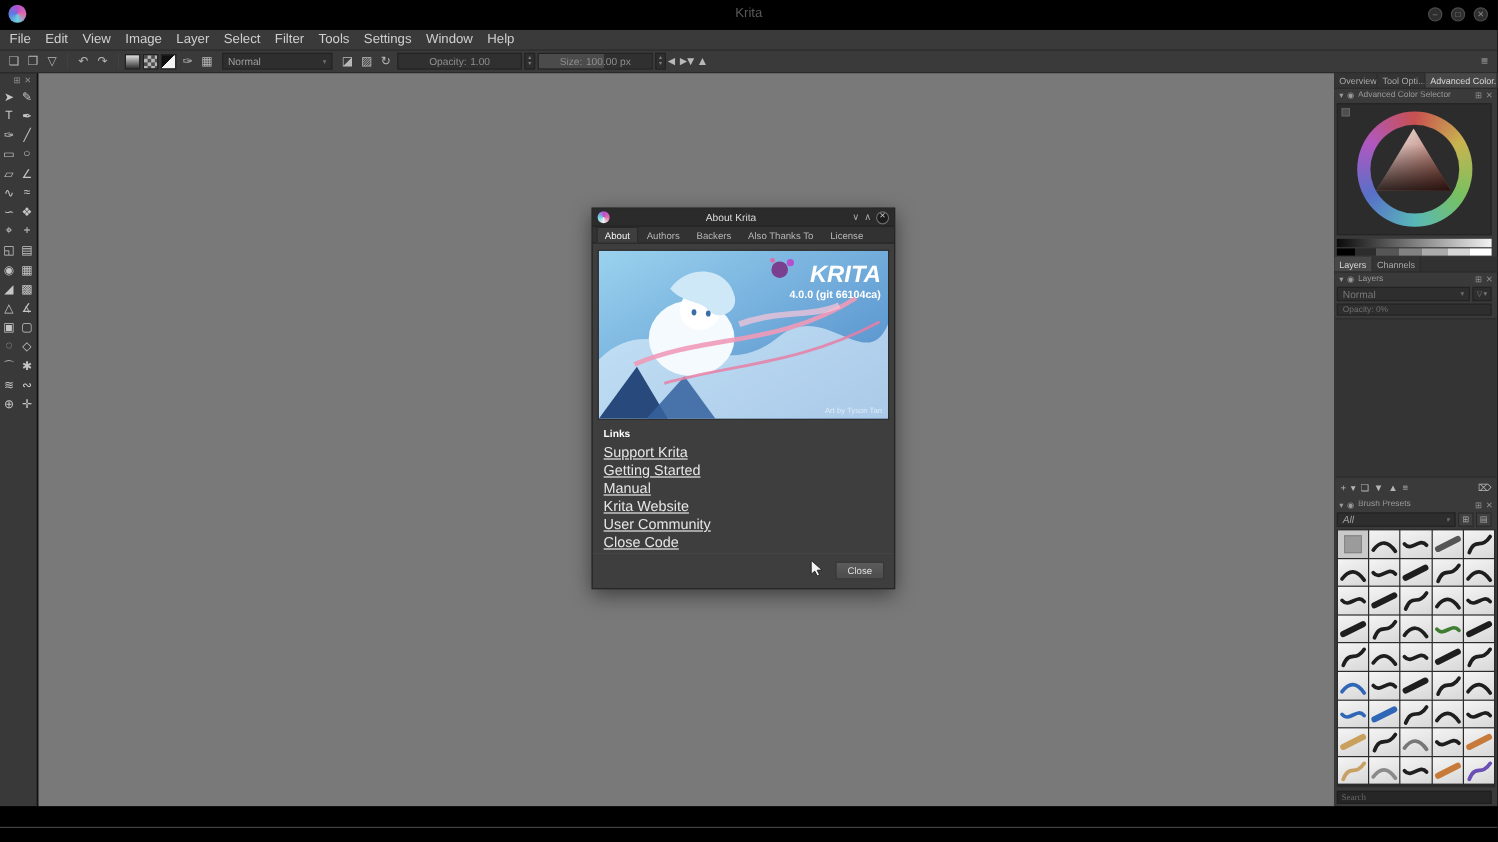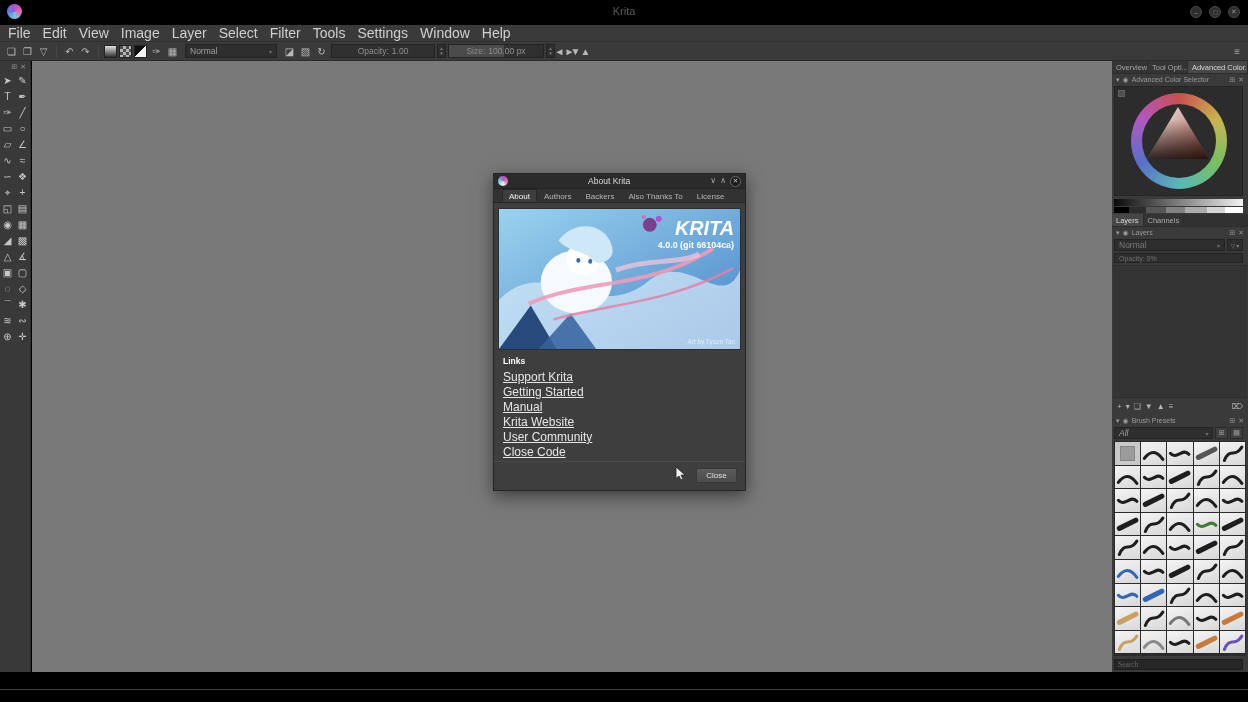--- a/index.html
+++ b/index.html
@@ -13,21 +13,21 @@
   #app-icon { left:7px; top:4px; width:15px; height:15px; border-radius:50%;
               background:conic-gradient(#b44fd0,#e06aa8,#6ad0e0,#5a7ae0,#b44fd0); }
   #window-title { left:0; right:0; top:5px; text-align:center; color:#585858; font-size:11px; }
   #window-controls { right:8px; top:6px; display:flex; gap:7px; }
   .winbtn { width:12px; height:12px; border-radius:50%; background:#2e2e2e; border:1px solid #4a4a4a;
             color:#8a8a8a; font-size:7px; display:inline-flex; align-items:center; justify-content:center; }
 
   
   #menubar { top:25px; left:0; width:100%; height:17px; background:#3a3a3a;
              border-bottom:1px solid #303030; display:flex; align-items:center; padding-left:2px; }
-  .menu-item { padding:0 6px; font-size:14px; color:#cfcfcf; line-height:17px; cursor:default; }
+  .menu-item { padding:0 6px; font-size:11px; color:#cfcfcf; line-height:17px; cursor:default; }
 
   
   #toolbar { top:42px; left:0; width:100%; height:19px; background:#3a3a3a;
              border-bottom:1px solid #2b2b2b; display:flex; align-items:center; gap:2px; padding:0 4px; }
   .tb-group { display:flex; align-items:center; gap:1px; }
   .tb-icon { width:15px; height:15px; display:flex; align-items:center; justify-content:center;
              color:#b8b8b8; font-size:10px; }
   .tsep { width:1px; height:13px; background:#2b2b2b; border-right:1px solid #474747; margin:0 3px; }
   .chip { width:13px; height:13px; border:1px solid #222; }
   .chip.gradient { background:linear-gradient(#e0e0e0,#303030); }
@@ -121,21 +121,21 @@
   #dlg-titlebar { height:15px; background:#2b2b2b; border-bottom:1px solid #222;
                   display:flex; align-items:center; padding:0 4px; gap:3px; }
   #dlg-icon { width:10px; height:10px; border-radius:50%;
               background:conic-gradient(#b44fd0,#e06aa8,#f0f0f0,#6ad0e0,#b44fd0); }
   #dlg-title { flex:1; text-align:center; color:#dcdcdc; font-size:8.5px; }
   [data-name="dialog-window-buttons"] { display:flex; align-items:center; gap:4px; }
   .dwb { color:#a8a8a8; font-size:8px; line-height:10px; }
   .dwb.circle { width:11px; height:11px; border-radius:50%; background:#1c1c1c; border:1px solid #6a6a6a;
                 color:#cfcfcf; font-size:6.5px; display:flex; align-items:center; justify-content:center; }
   [data-name="dialog-tabs"] { display:flex; height:14px; background:#323232;
-                  border-bottom:1px solid #272727; padding-left:8px; }
+                  border-bottom:1px solid #272727; padding-left:3px; }
   .dtab { padding:0 6px; line-height:13px; font-size:8px; color:#b5b5b5;
           border:1px solid transparent; white-space:nowrap; }
   .dtab.active { background:#3e3e3e; color:#f2f2f2; border-color:#272727; border-bottom-color:#3e3e3e; }
   #dlg-splash { margin:5px 4px 0 4px; height:142px; position:relative; border:1px solid #2e2e2e; }
   #dlg-splash svg { display:block; width:100%; height:100%; }
   #dlg-links { padding:6px 9px 0 9px; }
   .links-heading { font-size:8.5px; font-weight:bold; color:#fff; margin-bottom:7px; }
   .dlg-link { display:block; color:#e6e6e6; font-size:12px; line-height:9.5px;
               text-decoration:underline; margin-bottom:5.5px; }
   #dlg-sep { position:absolute; left:0; right:0; bottom:28px; height:1px; background:#2e2e2e;

